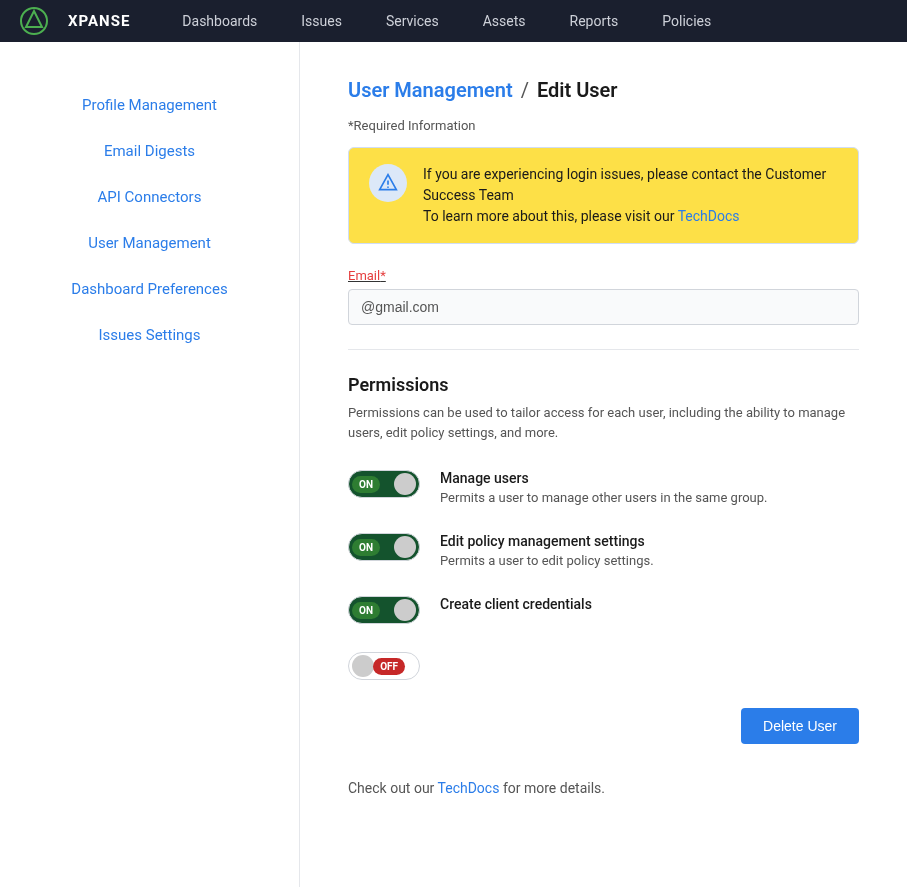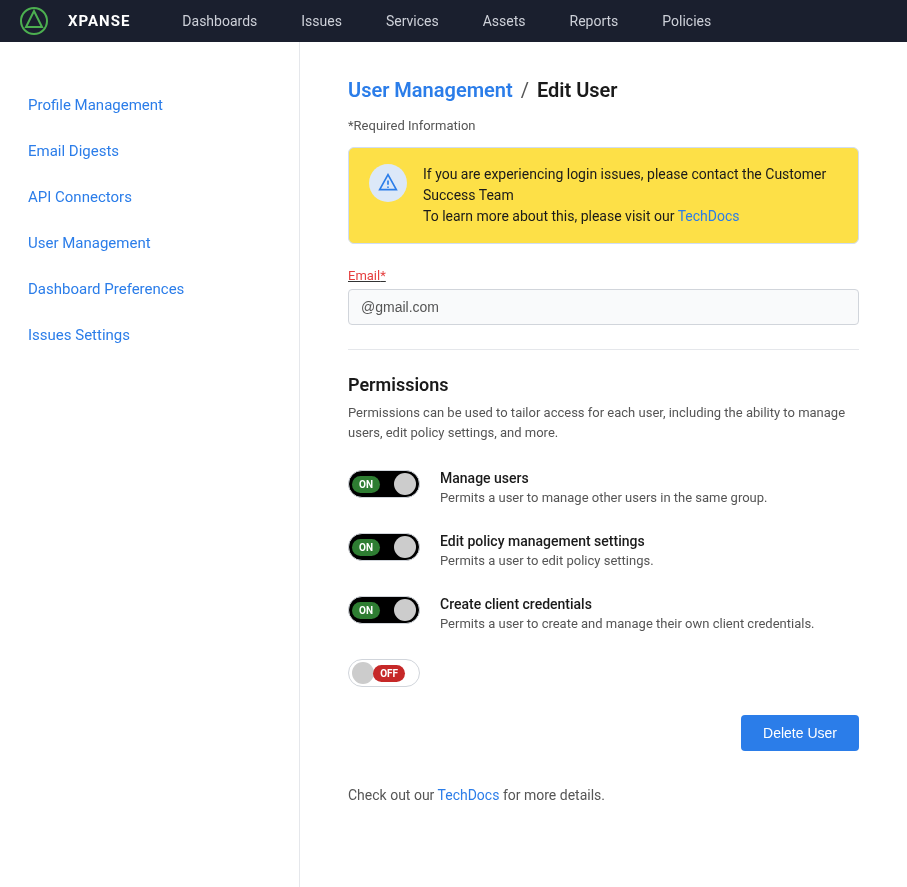--- a/index.html
+++ b/index.html
@@ -53,20 +53,21 @@
       min-height: calc(887px - 42px);
     }
 
     
     .sidebar {
       width: 300px;
       background: #fff;
       border-right: 1px solid #e5e7eb;
       padding: 40px 0 24px 0;
       flex-shrink: 0;
+      text-align: center;
     }
     .sidebar-item {
       display: block;
       padding: 14px 28px;
       color: #2b7de9;
       font-size: 15px;
       cursor: pointer;
       text-decoration: none;
     }
 
@@ -176,21 +177,21 @@
       border-radius: 14px;
       border: 1px solid #d1d5db;
       display: flex;
       align-items: center;
       flex-shrink: 0;
       cursor: pointer;
       position: relative;
       overflow: hidden;
     }
     .toggle-on {
-      background: #000000;
+      background: #14532d;
     }
     .toggle-on .toggle-badge {
       background: #2e7d32;
       color: #fff;
       font-size: 10px;
       font-weight: 700;
       padding: 3px 7px;
       border-radius: 12px;
       margin-left: 3px;
     }
@@ -346,21 +347,20 @@
         </div>
       </div>
 
       <div class="perm-item">
         <div class="toggle-wrap toggle-on">
           <span class="toggle-badge">ON</span>
           <div class="toggle-thumb"></div>
         </div>
         <div class="perm-info">
           <div class="perm-name">Create client credentials</div>
-          <div class="perm-note">Permits a user to create and manage their own client credentials.</div>
         </div>
       </div>
 
       <div class="perm-item">
         <div class="toggle-wrap toggle-off">
           <div class="toggle-thumb"></div>
           <span class="toggle-badge">OFF</span>
         </div>
       </div>
     </div>

